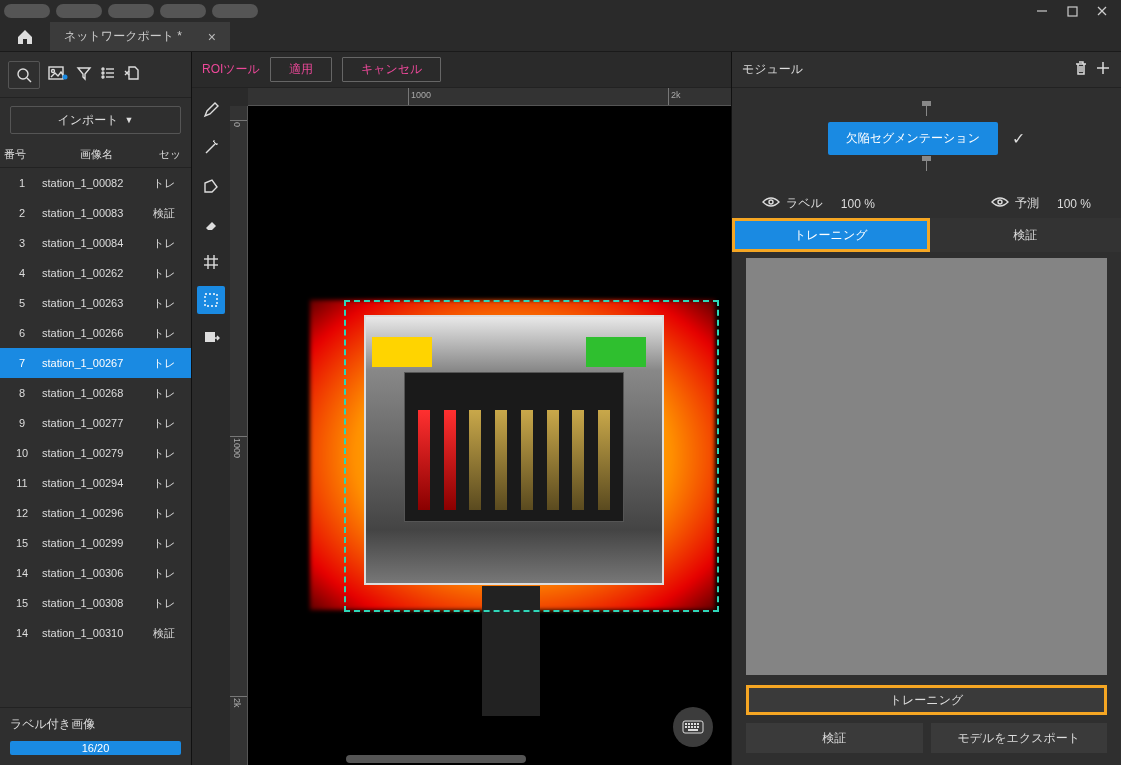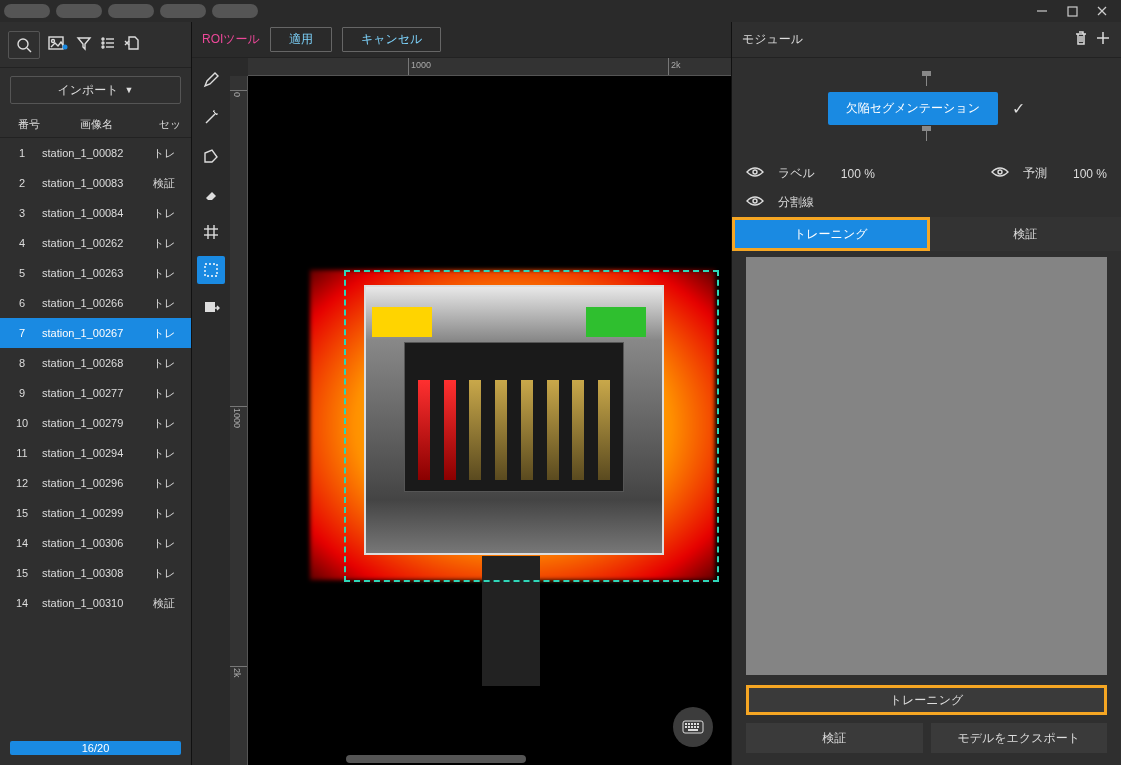--- a/index.html
+++ b/index.html
@@ -24,38 +24,38 @@
 
 .main{flex:1;display:flex;min-height:0}
 
 
 .leftcol{width:192px;background:#2f2f2f;display:flex;flex-direction:column;border-right:1px solid #111}
 .lefttools{height:46px;display:flex;align-items:center;gap:8px;padding:0 8px;border-bottom:1px solid #222}
 .sq{width:32px;height:28px;border:1px solid #555;display:flex;align-items:center;justify-content:center;border-radius:2px}
 .lefttools svg{fill:none;stroke:#ddd;stroke-width:1.4}
 .importbtn{height:28px;margin:8px 10px;border:1px solid #555;border-radius:2px;display:flex;align-items:center;justify-content:center;gap:6px;color:#ddd}
 .thead{display:flex;height:26px;align-items:center;border-bottom:1px solid #222;padding:0 4px;color:#ddd;font-size:11px}
-.thead .c1{width:36px;text-align:right}
+.thead .c1{width:36px;text-align:left}
 .thead .c2{flex:1;text-align:center}
 .thead .c3{width:34px;text-align:center}
 .tbody{flex:1;overflow-y:auto}
 .row{display:flex;height:30px;align-items:center;padding:0 4px;color:#ddd;font-size:11px}
 .row .c1{width:36px;text-align:center}
 .row .c2{flex:1;padding-left:2px;overflow:hidden;white-space:nowrap}
 .row .c3{width:34px;overflow:hidden;white-space:nowrap}
 .row.sel{background:#1a8ae2;color:#fff}
 .labeled{padding:8px 10px;color:#ddd;border-top:1px solid #222}
 .progwrap{padding:0 10px 10px}
 .progbar{height:14px;background:#1a8ae2;border-radius:2px;position:relative;display:flex;align-items:center;justify-content:center;color:#fff;font-size:11px}
 
 
 .center{flex:1;display:flex;flex-direction:column;background:#2a2a2a;min-width:0}
 .roibar{height:36px;display:flex;align-items:center;padding:0 10px;gap:10px;border-bottom:1px solid #222}
 .roibar .ttl{color:#ec4899}
-.btn{border:1px solid #666;padding:3px 18px;color:#7dd3fc;border-radius:1px;font-size:12px}
+.btn{border:1px solid #666;padding:3px 18px;color:#ec4899;border-radius:1px;font-size:12px}
 .canvaswrap{flex:1;display:flex;min-height:0}
 .vtoolbar{width:38px;background:#2a2a2a;display:flex;flex-direction:column;align-items:center;padding-top:8px;gap:10px}
 .vt{width:28px;height:28px;display:flex;align-items:center;justify-content:center;border-radius:2px}
 .vt.sel{background:#1a8ae2}
 .vt svg{fill:none;stroke:#ddd;stroke-width:1.4}
 .canvas{flex:1;position:relative;background:#2a2a2a;overflow:hidden}
 .hruler{position:absolute;top:0;left:18px;right:0;height:18px;background:#333;border-bottom:1px solid #555;font-size:9px;color:#aaa}
 .hruler .tickmaj{position:absolute;top:0;bottom:0;border-left:1px solid #777}
 .hruler .lbl{position:absolute;top:2px;font-size:9px}
 .vruler{position:absolute;top:18px;left:0;width:18px;bottom:0;background:#333;border-right:1px solid #555;font-size:9px;color:#aaa}
@@ -87,21 +87,21 @@
 .rhdr{height:36px;display:flex;align-items:center;padding:0 10px;border-bottom:1px solid #222;gap:6px}
 .rhdr .ttl{color:#ddd;flex:1}
 .rhdr svg{stroke:#ddd;fill:none;stroke-width:1.5}
 .module{padding:18px 0;display:flex;flex-direction:column;align-items:center;gap:6px}
 .node{display:flex;align-items:center;gap:14px}
 .nodebtn{background:#1a8ae2;color:#fff;padding:8px 18px;border-radius:2px;font-size:12px}
 .check{color:#ddd;font-size:16px}
 .connector{width:1px;height:10px;background:#888;position:relative}
 .connector::before{content:"";position:absolute;top:-5px;left:-4px;width:9px;height:5px;background:#888}
 .dispttl{padding:10px 14px;color:#ddd}
-.disprow{display:flex;align-items:center;padding:6px 14px;gap:14px;color:#ddd}
+.disprow{display:flex;align-items:center;padding:6px 30px;gap:6px;color:#ddd}
 .disprow .eye{width:18px}
 .disprow .grow{flex:1}
 .tabs{display:flex;height:34px}
 .tabb{flex:1;display:flex;align-items:center;justify-content:center;color:#ddd;font-size:12px;background:#333}
 .tabb.sel{background:#1a8ae2;color:#fff}
 .tabb.hlwrap{border:3px solid #f5a623;padding:0}
 .graybox{flex:1;margin:6px 14px 10px;background:#848484}
 .actwrap{padding:0 14px 12px;display:flex;flex-direction:column;gap:8px}
 .actbtn{height:30px;display:flex;align-items:center;justify-content:center;background:#3a3a3a;color:#ddd}
 .actbtn.hl{border:3px solid #f5a623}
@@ -139,20 +139,31 @@
         </svg>
       </div>
   <div class="wbtn">
         <svg width="12" height="12">
           <line x1="2" y1="2" x2="10" y2="10"></line>
           <line x1="10" y1="2" x2="2" y2="10"></line>
         </svg>
       </div>
 </div>
 
+<div class="tabstrip">
+  <div class="homebtn">
+    <svg width="18" height="16" viewBox="0 0 18 16">
+          <path d="M2 8 L9 1 L16 8 L16 15 L11 15 L11 10 L7 10 L7 15 L2 15 Z"></path>
+        </svg>
+  </div>
+  <div class="tab">
+    <span>ネットワークポート *</span>
+    <span class="close">×</span>
+  </div>
+</div>
 
 <div class="main">
 
   <div class="leftcol">
     <div class="lefttools">
       <div class="sq">
             <svg width="16" height="16">
               <circle cx="7" cy="7" r="5"></circle>
               <line x1="11" y1="11" x2="15" y2="15"></line>
             </svg>
@@ -263,20 +274,21 @@
             <div class="c1">15</div>
             <div class="c2">station_1_00308</div>
             <div class="c3">トレ</div>
           </div>
           <div class="row">
             <div class="c1">14</div>
             <div class="c2">station_1_00310</div>
             <div class="c3">検証</div>
           </div>
         </div>
+    <div class="labeled">ラベル付き画像</div>
     <div class="progwrap">
       <div class="progbar">
         <span>16/20</span>
       </div>
     </div>
   </div>
 
   <div class="center">
     <div class="roibar">
       <span class="ttl">ROIツール</span>
@@ -410,27 +422,20 @@
       <span>ラベル</span>
       <span style="margin-left:12px">100 %</span>
       <span class="grow"></span>
       <span class="eye"><svg width="18" height="12">
               <path d="M1 6 Q9 -2 17 6 Q9 14 1 6 Z"></path>
               <circle cx="9" cy="6" r="2"></circle>
             </svg></span>
       <span>予測</span>
       <span style="margin-left:12px">100 %</span>
     </div>
-    <div class="disprow">
-      <span class="eye"><svg width="18" height="12">
-              <path d="M1 6 Q9 -2 17 6 Q9 14 1 6 Z"></path>
-              <circle cx="9" cy="6" r="2"></circle>
-            </svg></span>
-      <span>分割線</span>
-    </div>
     <div class="tabs">
       <div class="tabb sel hlwrap">トレーニング</div>
       <div class="tabb">検証</div>
     </div>
     <div class="graybox"></div>
     <div class="actwrap">
       <div class="actbtn hl">トレーニング</div>
       <div class="actrow">
         <div class="actbtn">検証</div>
         <div class="actbtn">モデルをエクスポート</div>

